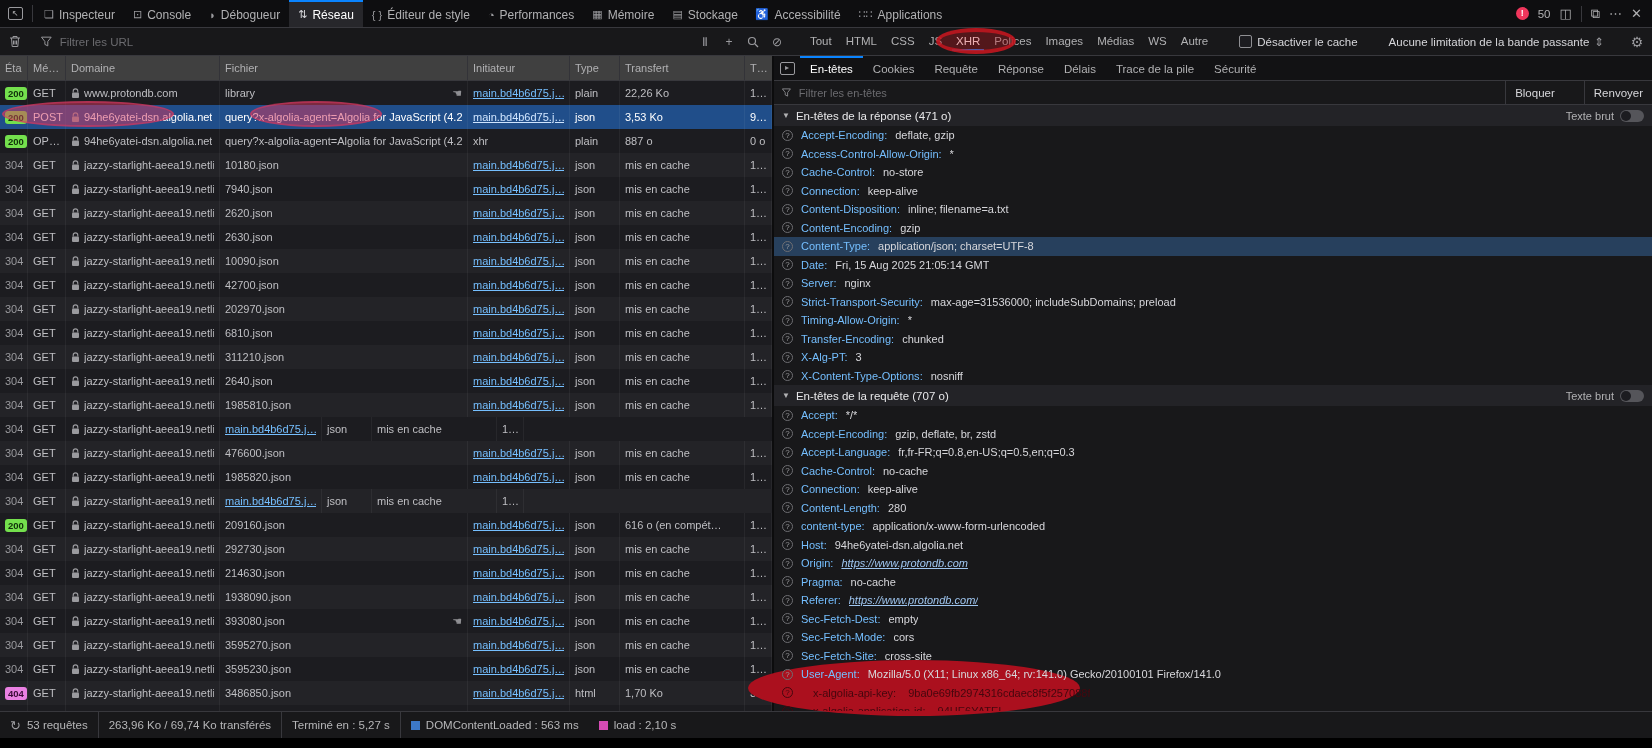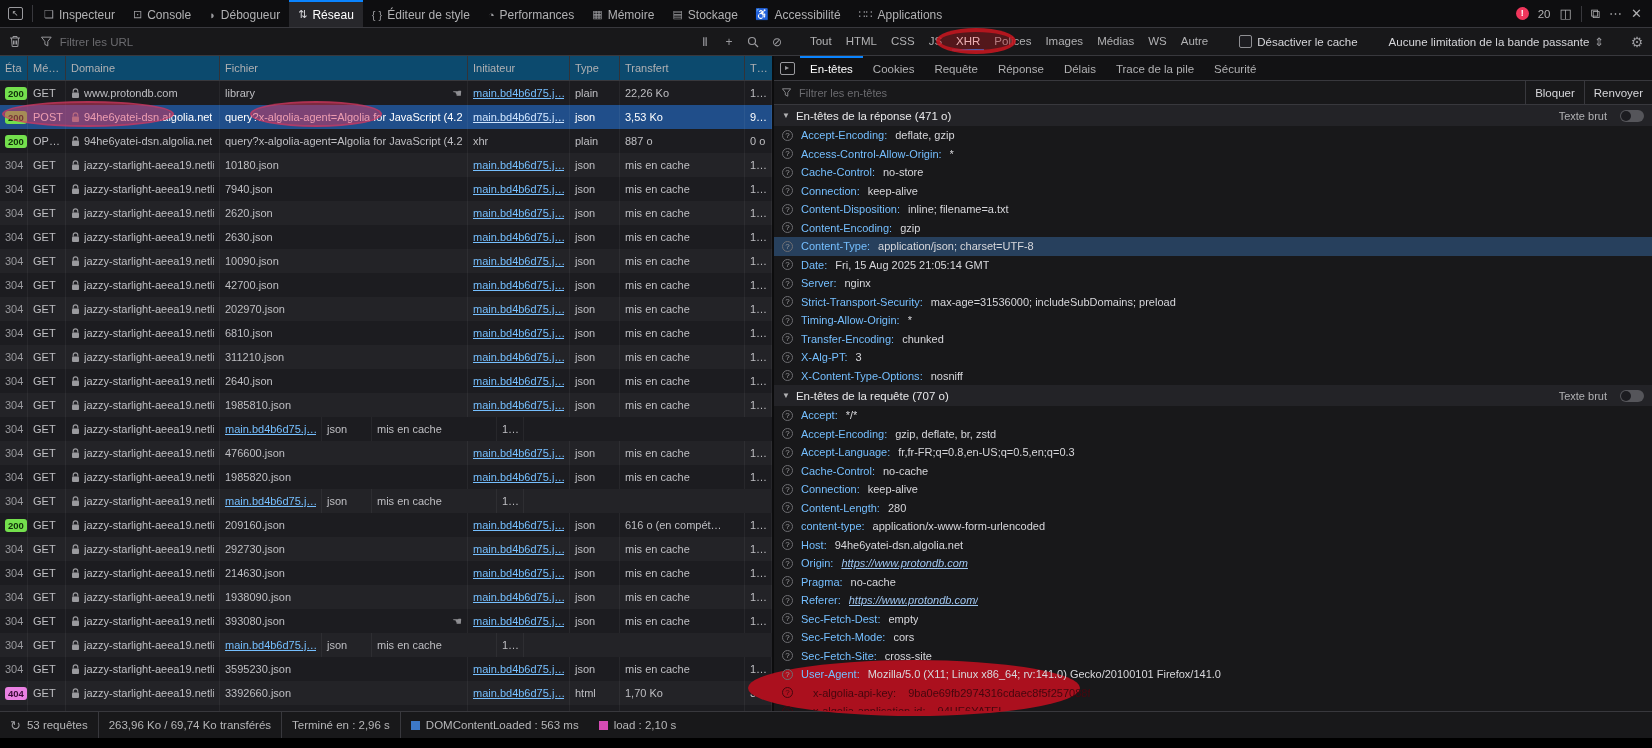--- a/index.html
+++ b/index.html
@@ -27,21 +27,21 @@
   input.bare{background:transparent;border:none;outline:none;color:#d7d7db;font:inherit;width:100%;}
   input.bare::placeholder{color:#6b6b6f;}
   .type-filter{padding:3px 4px 2px;margin:0 3px;border-bottom:2px solid transparent;color:#b1b1b3;white-space:nowrap;}
   .type-filter.active{color:#fff;border-bottom-color:#0a84ff;}
   .checkbox{width:11px;height:11px;border:1px solid #8f8f93;border-radius:2px;background:#1c1c20;flex:none;}
   .cache-wrap,.throttle{display:flex;align-items:center;gap:5px;padding:0 7px;white-space:nowrap;color:#d7d7db;}
 
   
   .main{flex:1;display:flex;min-height:0;}
   .requests-panel{width:772px;flex:none;display:flex;flex-direction:column;border-right:2px solid #0c0c0d;min-height:0;}
-  .req-header{height:24px;flex:none;display:flex;background:#0c4a6e;border-bottom:1px solid #38383d;color:#b1b1b3;}
+  .req-header{height:24px;flex:none;display:flex;background:#404040;border-bottom:1px solid #38383d;color:#b1b1b3;}
   .hc{display:flex;align-items:center;padding:0 5px;border-right:1px solid #333338;overflow:hidden;white-space:nowrap;box-sizing:border-box;flex:none;}
   .w-status{width:28px;}.w-method{width:38px;}.w-domain{width:154px;}.w-file{width:248px;}
   .w-init{width:102px;}.w-type{width:50px;}.w-transfer{width:125px;}.w-size{width:27px;border-right:none;}
   .req-rows{flex:1;overflow:hidden;}
   .req-row{height:24px;display:flex;align-items:center;white-space:nowrap;color:#bfbfc3;}
   .req-row:nth-child(odd){background:#1c1c20;}
   .req-row:nth-child(even){background:#232327;}
   .req-row.selected{background:#204e8a;color:#fff;}
   .rc{display:flex;align-items:center;gap:4px;padding:0 5px;height:100%;overflow:hidden;border-right:1px solid rgba(255,255,255,.05);box-sizing:border-box;flex:none;}
   .badge{font-size:9.5px;font-weight:700;padding:1px 3px;border-radius:3px;}
@@ -56,26 +56,26 @@
   .plain{color:inherit;}
 
   
   .details-panel{flex:1;display:flex;flex-direction:column;min-width:0;background:#18181a;}
   .details-tabs{height:24px;flex:none;display:flex;align-items:stretch;background:#121214;border-bottom:1px solid #38383d;}
   .dtoggle{width:26px;display:flex;align-items:center;justify-content:center;color:#9a9a9e;}
   .mini-box{display:inline-flex;align-items:center;justify-content:center;width:13px;height:11px;border:1px solid #9a9a9e;border-radius:2px;font-size:8px;line-height:1;}
   .dtab{padding:0 10px;display:flex;align-items:center;color:#b1b1b3;font-size:11.5px;border-top:2px solid transparent;white-space:nowrap;}
   .dtab.active{color:#fff;border-top-color:#0a84ff;}
   .headers-filter{height:23px;flex:none;display:flex;align-items:center;gap:6px;padding:0 0 0 8px;border-bottom:1px solid #38383d;color:#6b6b6f;}
-  .hf-buttons{margin-left:auto;display:flex;height:100%;}
+  .hf-buttons{margin-left:auto;display:flex;height:100%;gap:20px;}
   .hf-btn{padding:0 9px;display:flex;align-items:center;border-left:1px solid #38383d;color:#d7d7db;font-size:11.5px;}
   .headers-scroll{flex:1;overflow:hidden;}
   .sec-title{height:21px;display:flex;align-items:center;gap:6px;padding:0 8px;background:#232327;color:#e8e8ea;font-size:11.5px;}
   .twisty{font-size:8px;color:#b1b1b3;}
-  .raw-wrap{margin-left:auto;display:flex;align-items:center;gap:13px;color:#b1b1b3;font-size:11px;}
+  .raw-wrap{margin-left:auto;display:flex;align-items:center;gap:6px;color:#b1b1b3;font-size:11px;}
   .toggle{width:24px;height:12px;border-radius:7px;background:#55555a;position:relative;flex:none;}
   .toggle::after{content:"";position:absolute;left:1px;top:1px;width:10px;height:10px;border-radius:50%;background:#1c1c20;}
   .hdr-row{height:18.5px;display:flex;align-items:center;padding:0 8px;position:relative;z-index:6;white-space:nowrap;}
   .hdr-row.selected{background:#27405d;}
   .qmark{width:11px;height:11px;border:1px solid #6e6e72;border-radius:50%;color:#9a9a9e;font-size:8px;line-height:10px;text-align:center;flex:none;margin-right:8px;box-sizing:border-box;}
   .hname{color:#75bfff;flex:none;}
   .hname::after{content:":";}
   .hval{margin-left:8px;color:#d7d7db;overflow:hidden;}
   .hval.vlink{color:#9fc6f0;text-decoration:underline;font-style:italic;}
   .hdr-row.masked .hname,.hdr-row.masked .hval{color:#45070e;margin-left:12px;}
@@ -153,21 +153,21 @@
           <span>Accessibilité</span>
         </div>
 
         <div class="tab">
           <span class="tg">∷∷</span>
           <span>Applications</span>
         </div>
       </div>
     <div class="tab-right">
       <span class="err-dot">!</span>
-      <span class="errcount">20</span>
+      <span class="errcount">50</span>
       <span class="winicon">◫</span>
       <div class="vsep" style="height:16px;margin:0;"></div>
       <span class="winicon">⧉</span>
       <span class="winicon">⋯</span>
       <span class="winicon">✕</span>
     </div>
   </div>
 
   <div class="net-toolbar">
     <span class="tbi">
@@ -864,20 +864,24 @@
             <span class="rc w-method">GET</span>
             <span class="rc w-domain">
               <span class="lock">
                 <svg width="9" height="11" viewBox="0 0 9 11">
                   <path d="M2.2 4.5V3.2a2.3 2.3 0 0 1 4.6 0v1.3" fill="none" stroke="#9a9a9e" stroke-width="1.1"></path>
                   <rect x="1" y="4.5" width="7" height="5.5" rx="1" fill="#9a9a9e"></rect>
                 </svg>
               </span>
               <span style="overflow:hidden;">jazzy-starlight-aeea19.netli…</span>
             </span>
+            <span class="rc w-file">
+              <span class="file-text">3595270.json</span>
+
+            </span>
             <span class="rc w-init">
               <span style="overflow:hidden;" class="link">main.bd4b6d75.j…</span>
             </span>
             <span class="rc w-type">json</span>
             <span class="rc w-transfer">mis en cache</span>
             <span class="rc w-size">1…</span>
           </div>
 
           <div class="req-row">
             <span class="rc w-status">
@@ -913,21 +917,21 @@
             <span class="rc w-domain">
               <span class="lock">
                 <svg width="9" height="11" viewBox="0 0 9 11">
                   <path d="M2.2 4.5V3.2a2.3 2.3 0 0 1 4.6 0v1.3" fill="none" stroke="#9a9a9e" stroke-width="1.1"></path>
                   <rect x="1" y="4.5" width="7" height="5.5" rx="1" fill="#9a9a9e"></rect>
                 </svg>
               </span>
               <span style="overflow:hidden;">jazzy-starlight-aeea19.netli…</span>
             </span>
             <span class="rc w-file">
-              <span class="file-text">3392660.json</span>
+              <span class="file-text">3486850.json</span>
 
             </span>
             <span class="rc w-init">
               <span style="overflow:hidden;" class="link">main.bd4b6d75.j…</span>
             </span>
             <span class="rc w-type">html</span>
             <span class="rc w-transfer">1,70 Ko</span>
             <span class="rc w-size">3…</span>
           </div>
 
@@ -1200,21 +1204,21 @@
 
   <div class="statusbar">
     <div class="sb-item">
       <span style="color:#9a9a9e;font-size:13px;">↻</span>
       <span>53 requêtes</span>
     </div>
     <div class="sb-item">
         <span>263,96 Ko / 69,74 Ko transférés</span>
       </div>
     <div class="sb-item">
-        <span>Terminé en : 2,96 s</span>
+        <span>Terminé en : 5,27 s</span>
       </div>
     <div class="sb-item nb">
       <span class="sq blue"></span>
       <span>DOMContentLoaded : 563 ms</span>
     </div>
     <div class="sb-item nb">
       <span class="sq pink"></span>
       <span>load : 2,10 s</span>
     </div>
   </div>

